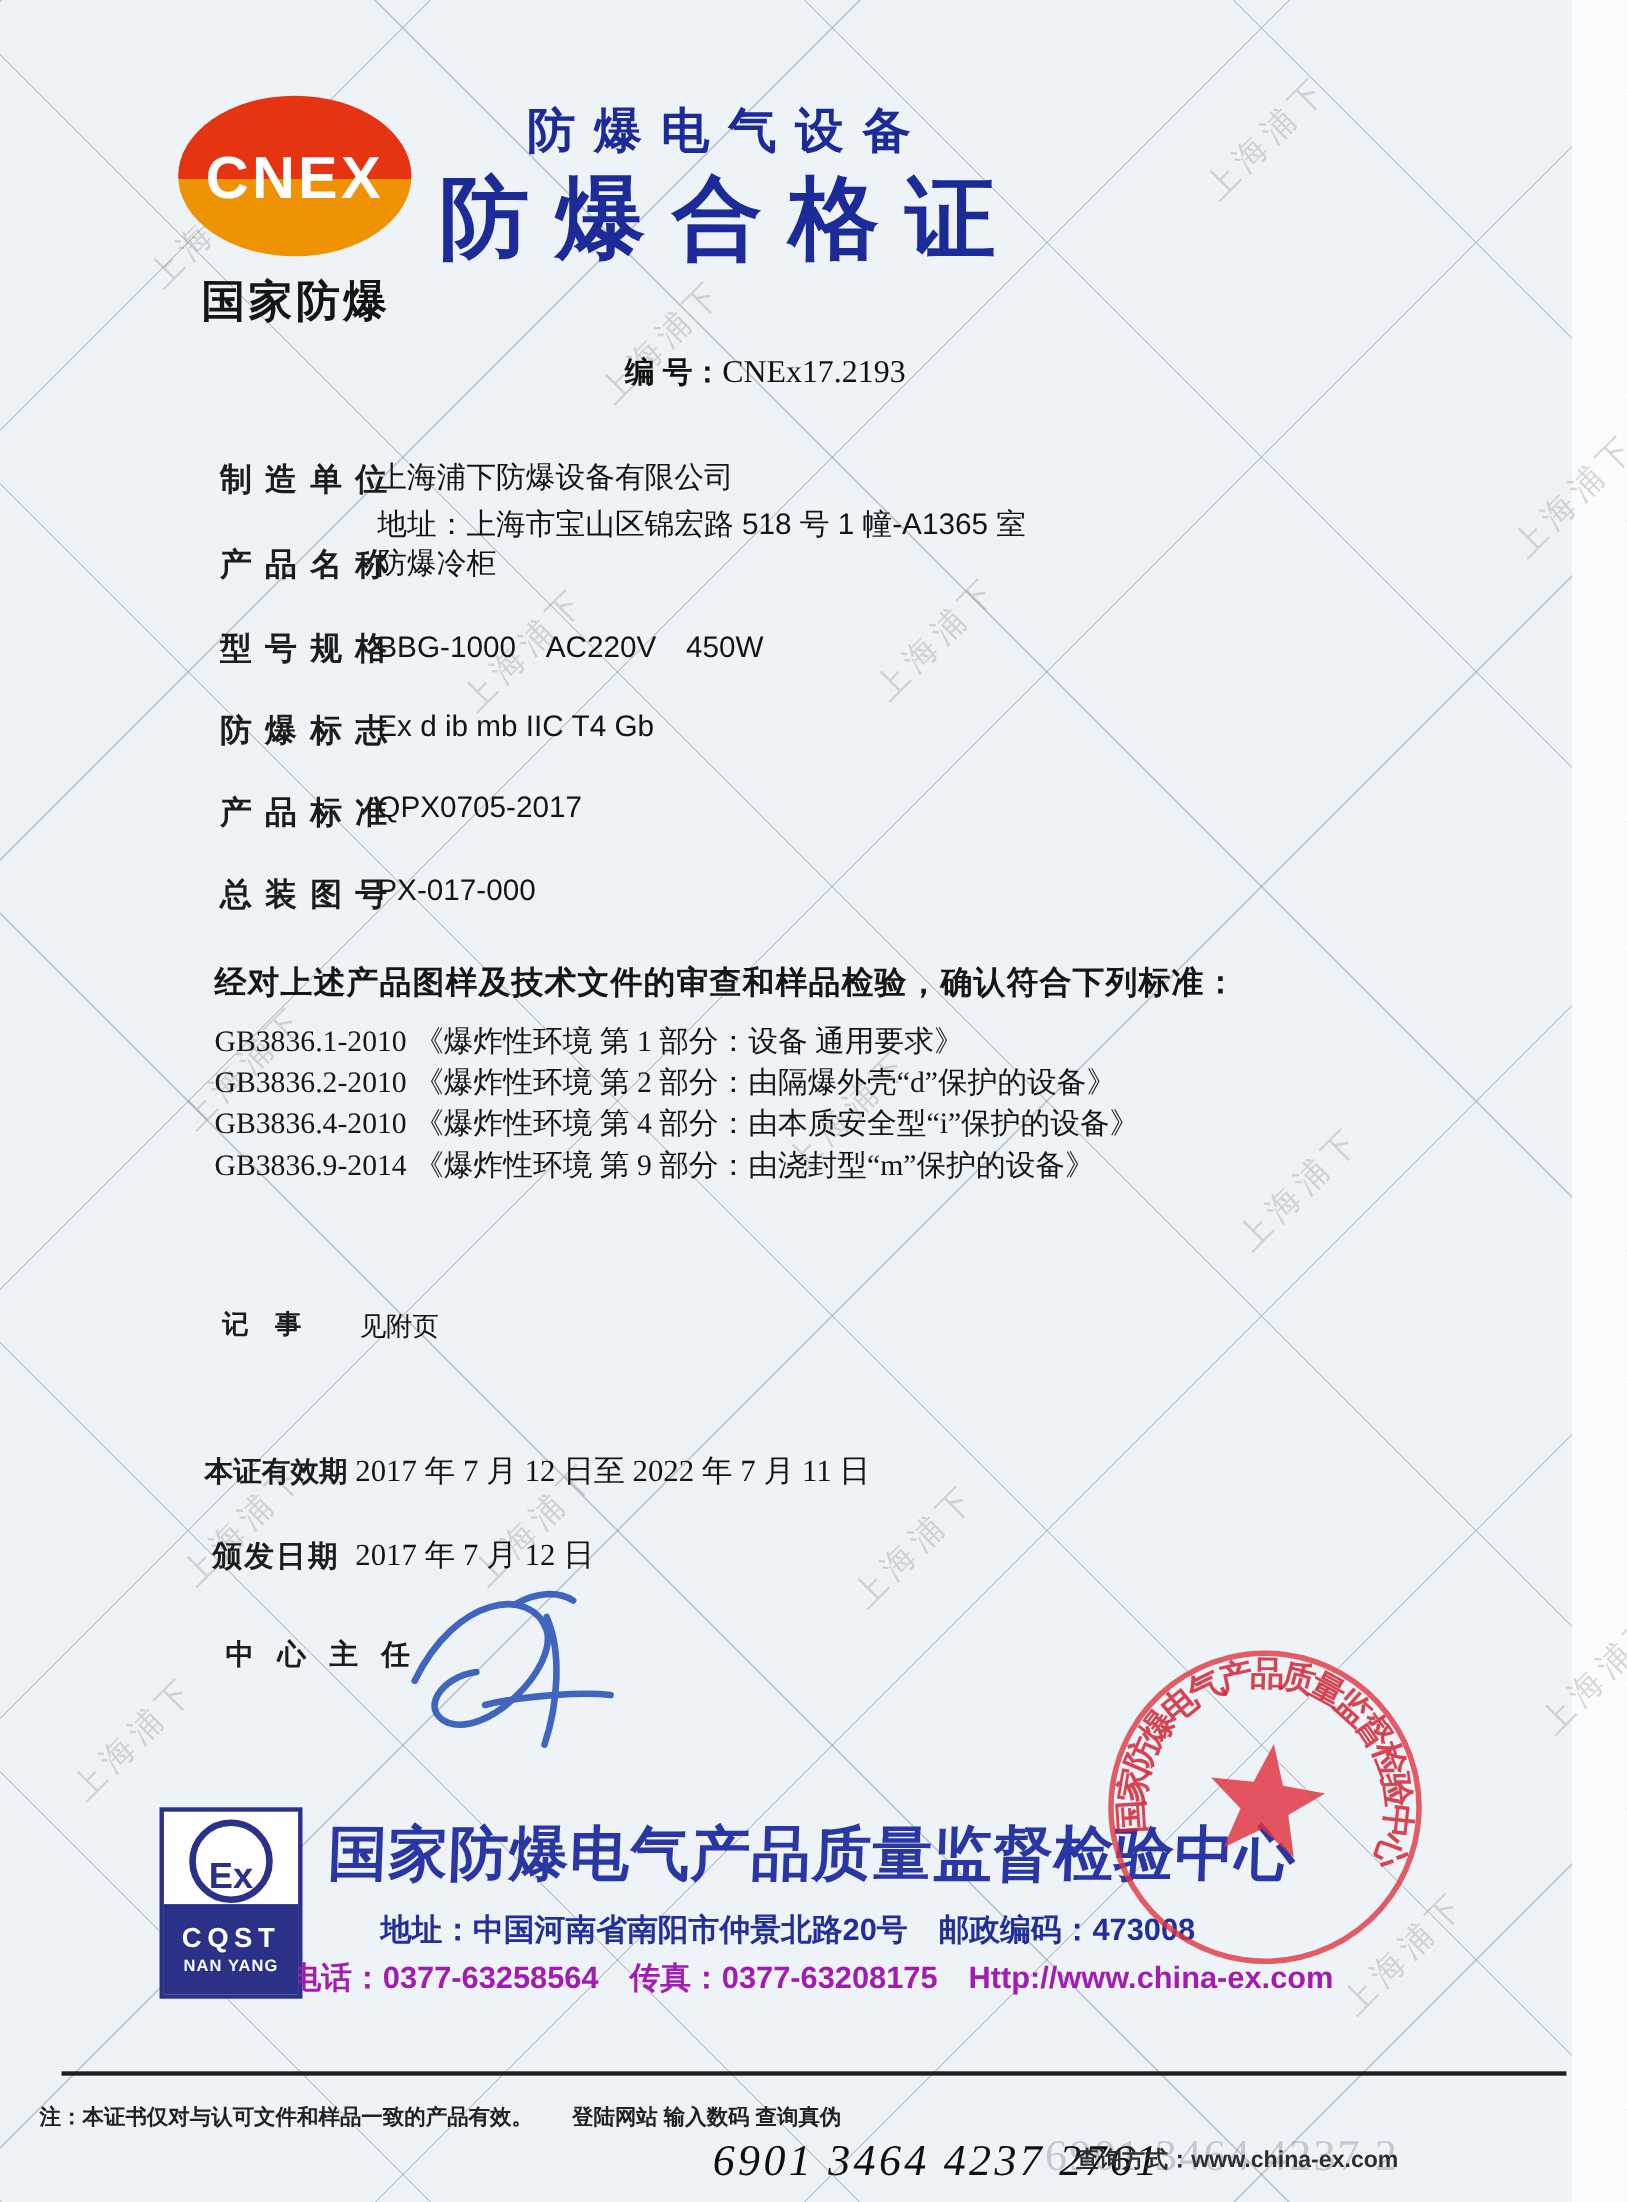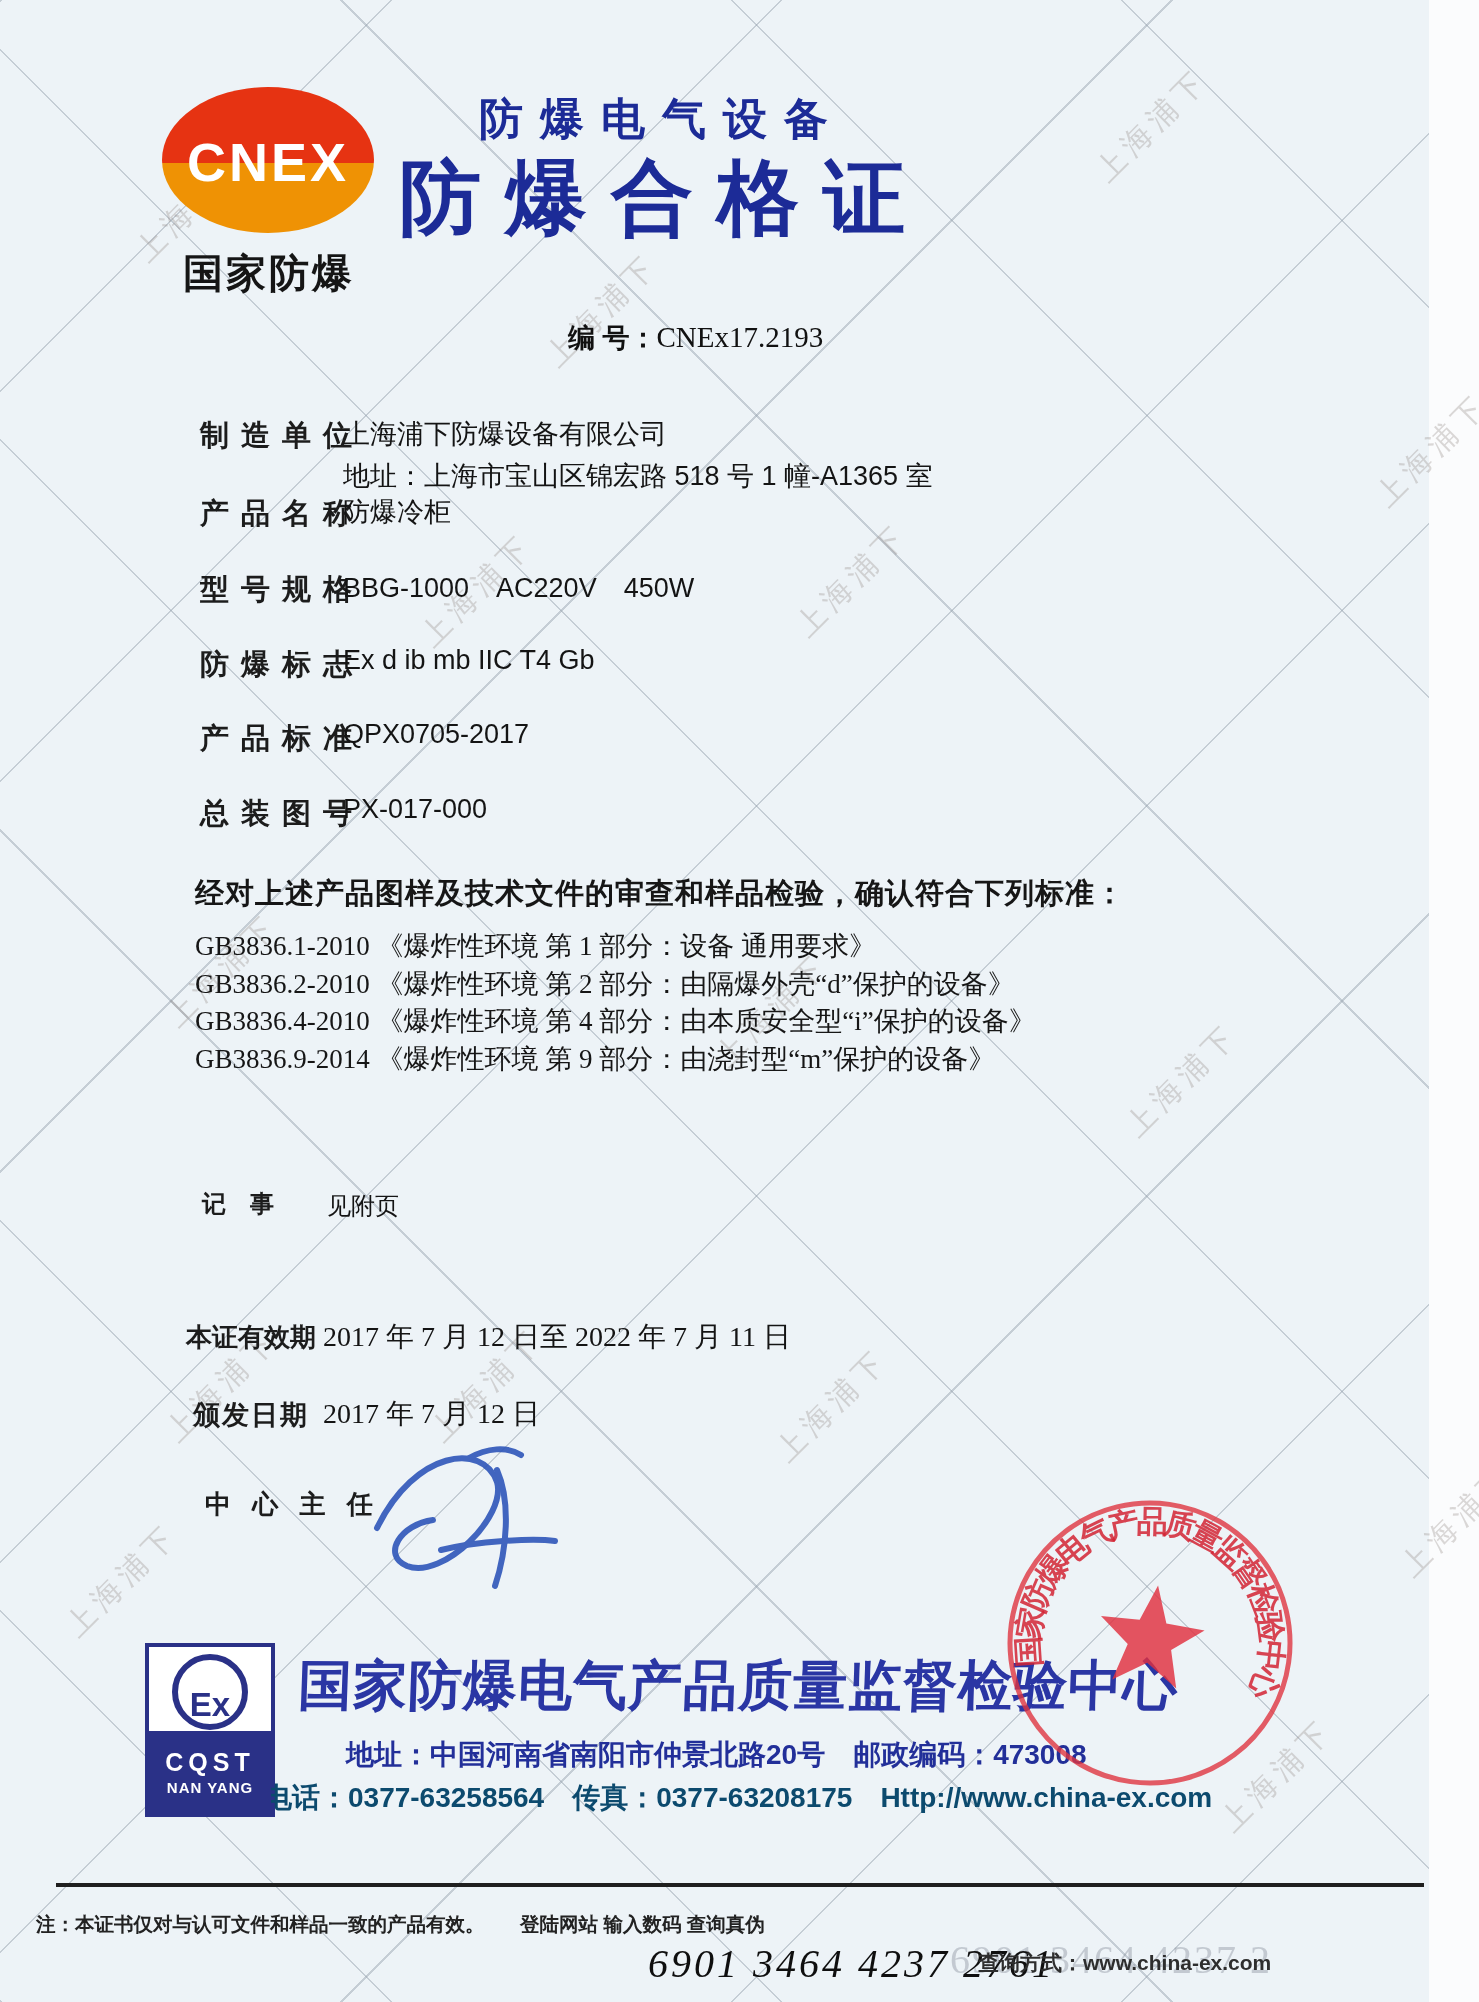--- a/index.html
+++ b/index.html
@@ -58,21 +58,21 @@
     display:flex;align-items:flex-end;justify-content:center;
   }
   .excirc span{color:#2a3187;font-weight:bold;font-size:33px;}
   .exband .cqst{display:block;text-align:center;color:#fff;font-weight:bold;font-size:25px;letter-spacing:5px;margin-top:17px;}
   .exband .ny{display:block;text-align:center;color:#fff;font-weight:bold;font-size:15px;letter-spacing:1px;margin-top:2px;}
   .issuer-name{
     position:absolute;left:298px;top:1650px;font-size:54px;font-weight:bold;color:#2a36a4;
     font-family:"Liberation Serif",serif;letter-spacing:1px;transform:skewX(-2deg);white-space:pre;
   }
   .issuer-addr{position:absolute;left:346px;top:1736px;font-size:28px;font-weight:bold;color:#222f99;white-space:pre;}
-  .issuer-phone{position:absolute;left:264px;top:1779px;font-size:28px;font-weight:bold;color:#0c4a6e;white-space:pre;}
+  .issuer-phone{position:absolute;left:264px;top:1779px;font-size:28px;font-weight:bold;color:#a21caf;white-space:pre;}
   
   .seal{position:absolute;left:995px;top:1488px;z-index:5;transform:rotate(8deg);}
   
   .rule{position:absolute;left:56px;top:1883px;width:1368px;height:4px;background:#1f1f1f;}
   .fnote{position:absolute;left:36px;top:1911px;font-size:19.5px;font-weight:bold;color:#222;white-space:pre;}
   .fhint{position:absolute;left:520px;top:1911px;font-size:19.5px;font-weight:bold;color:#222;white-space:pre;}
   .ghost{position:absolute;left:950px;top:1936px;font-family:"Liberation Serif",serif;font-size:40px;color:rgba(125,135,148,.38);letter-spacing:2px;white-space:pre;}
   .code{position:absolute;left:648px;top:1940px;font-family:"Liberation Serif",serif;font-size:40px;color:#0f0f0f;letter-spacing:3px;white-space:pre;font-style:italic;}
   .query{position:absolute;left:978px;top:1949px;font-size:21px;font-weight:bold;color:#2e2e2e;white-space:pre;}
 </style>

